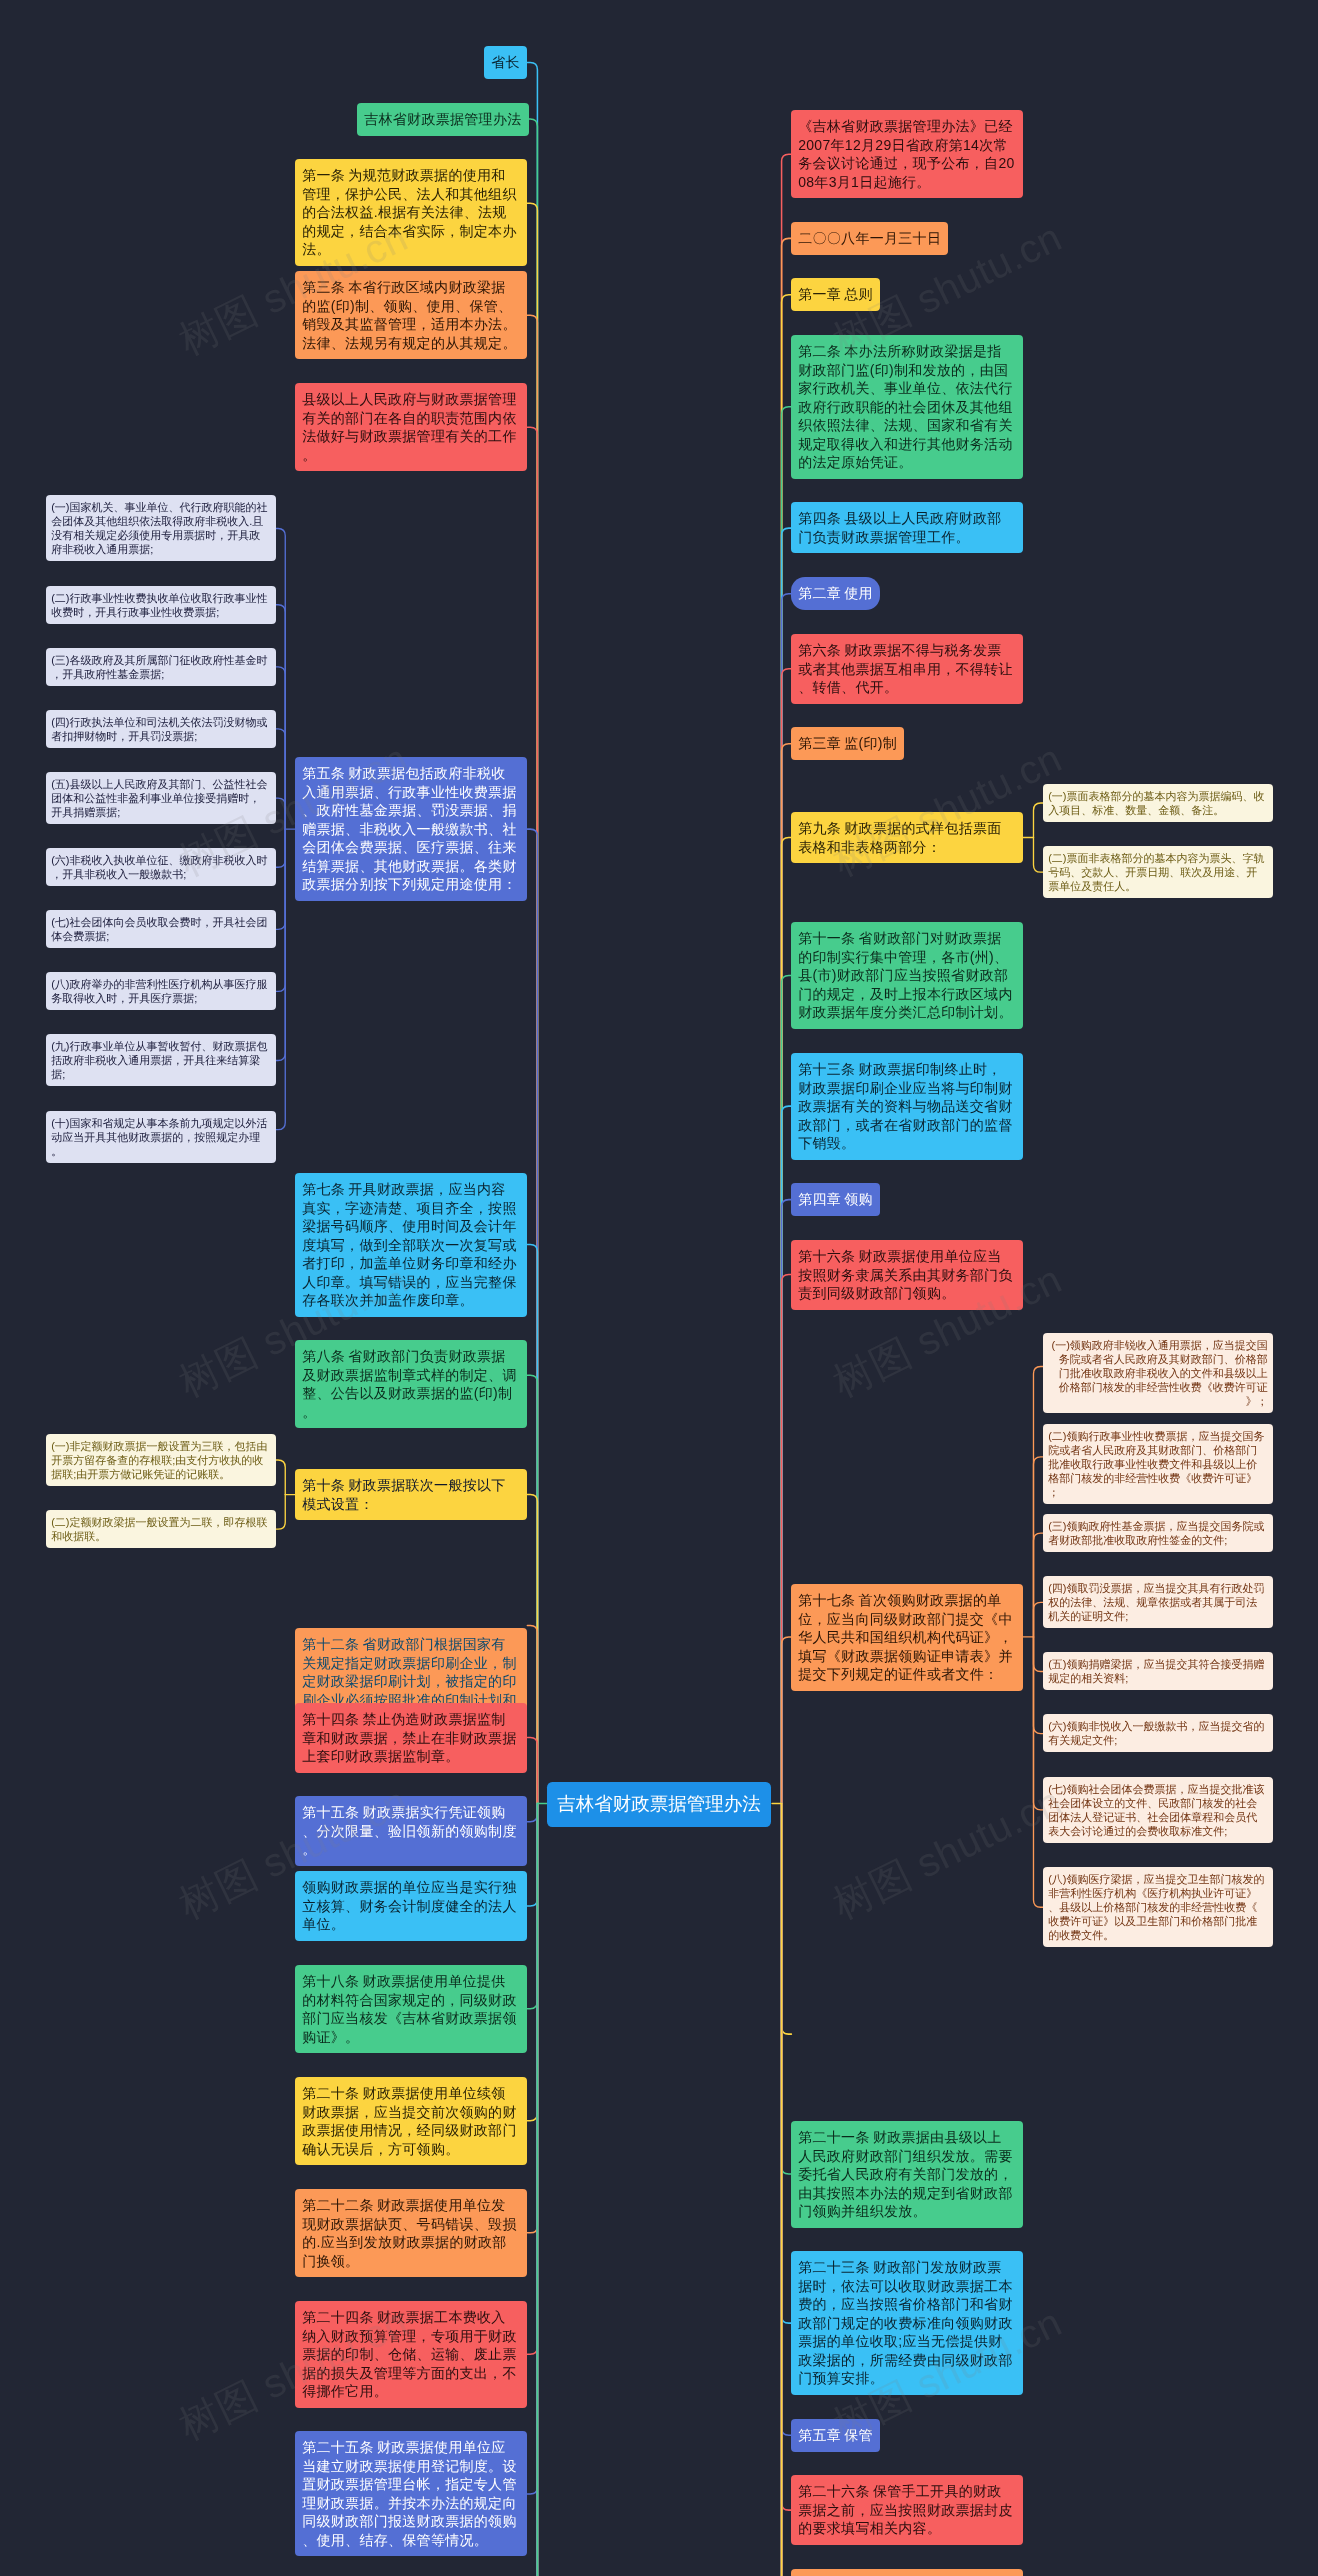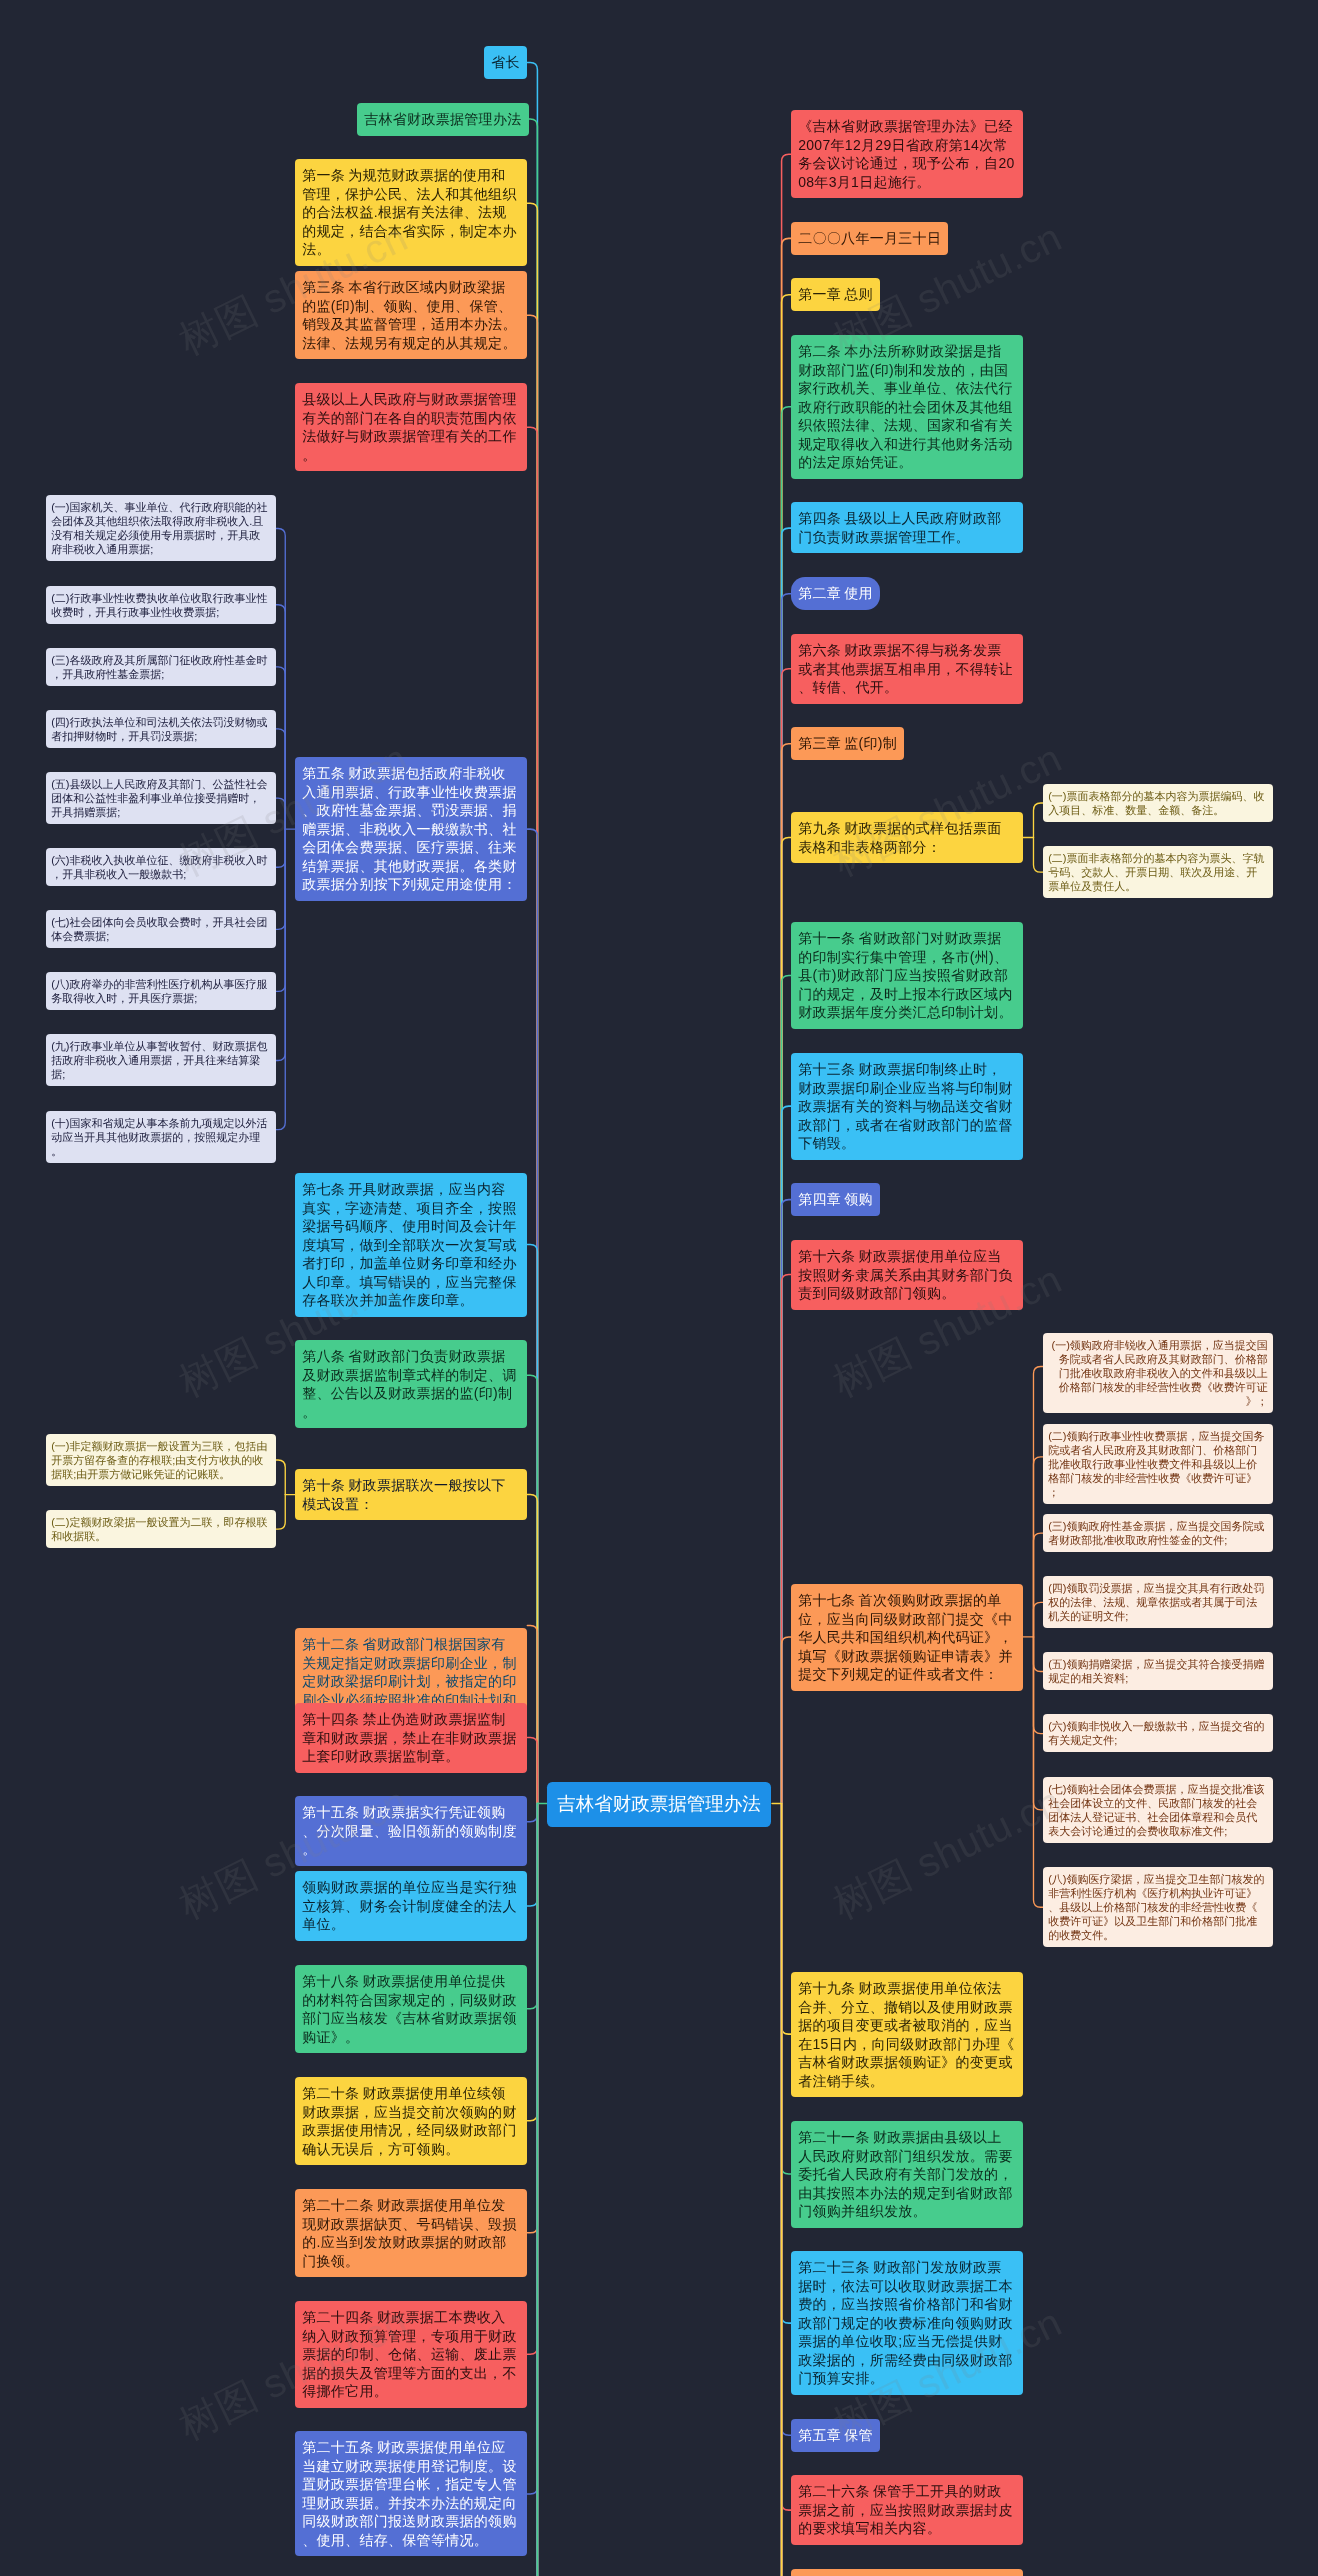--- a/index.html
+++ b/index.html
@@ -174,21 +174,20 @@
     <div class="node lvl1" style="max-width: 232px; display: table; background: rgb(247, 95, 95); color: rgb(43, 14, 14); left: 791px; top: 1240px;">第十六条 财政票据使用单位应当按照财务隶属关系由其财务部门负责到同级财政部门领购。</div>
     <div class="node lvl1" style="max-width: 232px; display: table; background: rgb(252, 153, 87); color: rgb(44, 21, 5); left: 791px; top: 1584px;">第十七条 首次领购财政票据的单位，应当向同级财政部门提交《中华人民共和国组织机构代码证》，填写《财政票据领购证申请表》并提交下列规定的证件或者文件：</div>
     <div class="node lvl2" style="max-width: 230px; display: table; background: rgb(252, 237, 226); color: rgb(113, 51, 17); left: 1043px; top: 1333px; text-align: right;">(一)领购政府非锐收入通用票据，应当提交国务院或者省人民政府及其财政部门、价格部门批准收取政府非税收入的文件和县级以上价格部门核发的非经营性收费《收费许可证》；</div>
     <div class="node lvl2" style="max-width: 230px; display: table; background: rgb(252, 237, 226); color: rgb(113, 51, 17); left: 1043px; top: 1424px;">(二)领购行政事业性收费票据，应当提交国务院或者省人民政府及其财政部门、价格部门批准收取行政事业性收费文件和县级以上价格部门核发的非经营性收费《收费许可证》；</div>
     <div class="node lvl2" style="max-width: 230px; display: table; background: rgb(252, 237, 226); color: rgb(113, 51, 17); left: 1043px; top: 1514px;">(三)领购政府性基金票据，应当提交国务院或者财政部批准收取政府性签金的文件;</div>
     <div class="node lvl2" style="max-width: 230px; display: table; background: rgb(252, 237, 226); color: rgb(113, 51, 17); left: 1043px; top: 1576px;">(四)领取罚没票据，应当提交其具有行政处罚权的法律、法规、规章依据或者其属于司法机关的证明文件;</div>
     <div class="node lvl2" style="max-width: 230px; display: table; background: rgb(252, 237, 226); color: rgb(113, 51, 17); left: 1043px; top: 1652px;">(五)领购捐赠梁据，应当提交其符合接受捐赠规定的相关资料;</div>
     <div class="node lvl2" style="max-width: 230px; display: table; background: rgb(252, 237, 226); color: rgb(113, 51, 17); left: 1043px; top: 1714px;">(六)领购非悦收入一般缴款书，应当提交省的有关规定文件;</div>
     <div class="node lvl2" style="max-width: 230px; display: table; background: rgb(252, 237, 226); color: rgb(113, 51, 17); left: 1043px; top: 1777px;">(七)领购社会团体会费票据，应当提交批准该社会团体设立的文件、民政部门核发的社会团体法人登记证书、社会团体章程和会员代表大会讨论通过的会费收取标准文件;</div>
     <div class="node lvl2" style="max-width: 230px; display: table; background: rgb(252, 237, 226); color: rgb(113, 51, 17); left: 1043px; top: 1867px;">(八)领购医疗梁据，应当提交卫生部门核发的非营利性医疗机构《医疗机构执业许可证》、县级以上价格部门核发的非经营性收费《收费许可证》以及卫生部门和价格部门批准的收费文件。</div>
-    <div class="node lvl1" style="max-width: 232px; display: table; background: rgb(252, 212, 64); color: rgb(42, 34, 5); left: 791px; top: 1972px;">第十九条 财政票据使用单位依法合并、分立、撤销以及使用财政票据的项目变更或者被取消的，应当在15日内，向同级财政部门办理《吉林省财政票据领购证》的变更或者注销手续。</div>
     <div class="node lvl1" style="max-width: 232px; display: table; background: rgb(71, 204, 141); color: rgb(10, 42, 27); left: 791px; top: 2121px;">第二十一条 财政票据由县级以上人民政府财政部门组织发放。需要委托省人民政府有关部门发放的，由其按照本办法的规定到省财政部门领购并组织发放。</div>
     <div class="node lvl1" style="max-width: 232px; display: table; background: rgb(58, 192, 245); color: rgb(9, 34, 46); left: 791px; top: 2251px;">第二十三条 财政部门发放财政票据时，依法可以收取财政票据工本费的，应当按照省价格部门和省财政部门规定的收费标准向领购财政票据的单位收取;应当无偿提供财政梁据的，所需经费由同级财政部门预算安排。</div>
     <div class="node lvl1" style="max-width: 232px; display: table; background: rgb(84, 111, 212); color: rgb(255, 255, 255); left: 791px; top: 2419px;">第五章 保管</div>
     <div class="node lvl1" style="max-width: 232px; display: table; background: rgb(247, 95, 95); color: rgb(43, 14, 14); left: 791px; top: 2475px;">第二十六条 保管手工开具的财政票据之前，应当按照财政票据封皮的要求填写相关内容。</div>
     <div class="node lvl1" style="max-width: 232px; display: table; background: rgb(252, 153, 87); color: rgb(44, 21, 5); left: 791px; top: 2569px;">第二十七条 财政部门、财政票据使用单位应当设立财政票据专用仓库或者专柜，并符合防盗、防火、防水、防蛀等要求。</div>
     <div class="node root" style="background: rgb(29, 144, 232); color: rgb(255, 255, 255); left: 547px; top: 1782px;">吉林省财政票据管理办法</div>
   </div>
 
 
 </body></html>

